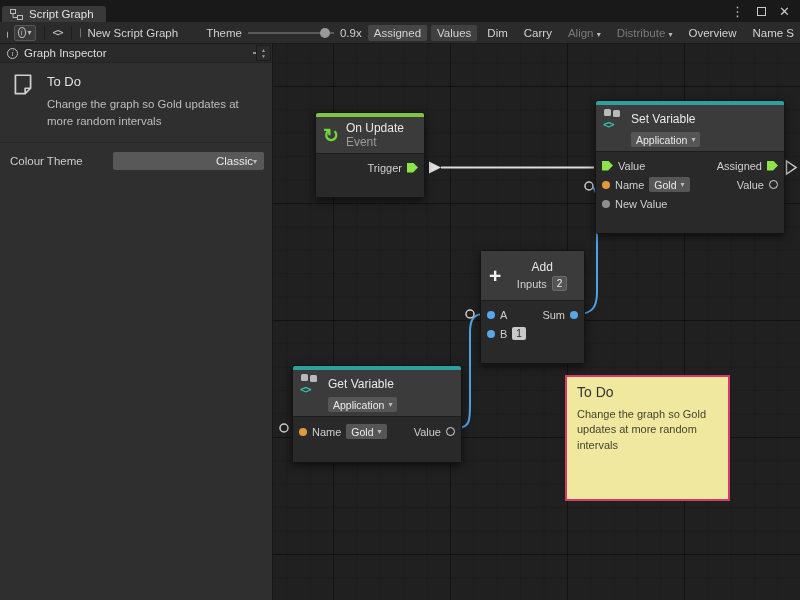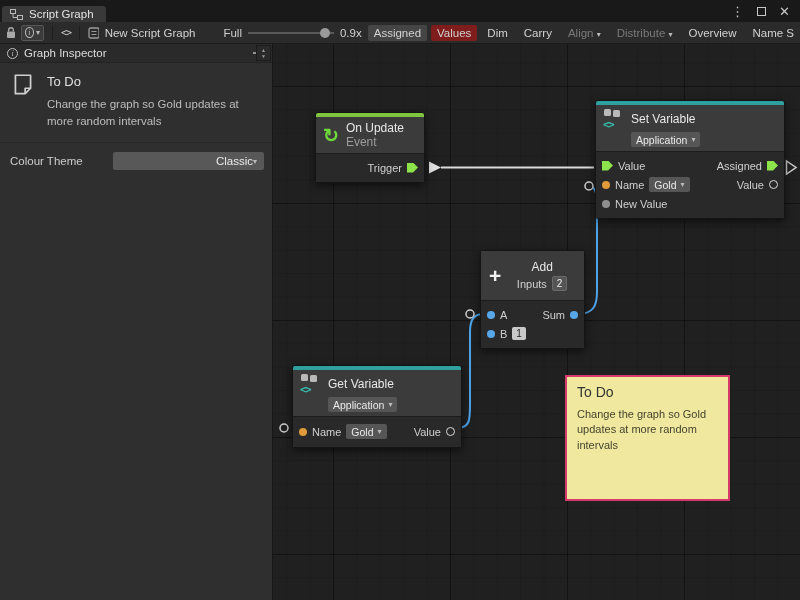--- a/index.html
+++ b/index.html
@@ -14,21 +14,21 @@
   .max-box { width:9px; height:9px; border:1px solid #c8c8c8; display:inline-block; }
 
   
   .toolbar { position:absolute; top:22px; left:0; right:0; height:22px; background:#2b2b2b; border-bottom:1px solid #1a1a1a; display:flex; align-items:center; font-size:11.5px; color:#d2d2d2; padding:0 0 0 6px; gap:6px; overflow:hidden; white-space:nowrap; }
   .tb-icon-btn { height:16px; min-width:22px; border:1px solid #565656; background:#3a3a3a; border-radius:2px; display:flex; align-items:center; justify-content:center; gap:2px; padding:0 3px; }
   .info-circle { width:11px; height:11px; border:1px solid #c0c0c0; border-radius:50%; font-size:8px; display:inline-flex; align-items:center; justify-content:center; color:#c0c0c0; font-family:"Liberation Serif", serif; font-style:italic; }
   .code-glyph { font-family:"DejaVu Sans Mono", monospace; font-size:10px; color:#cfcfcf; letter-spacing:-1px; }
   .tb-sep { width:1px; height:14px; background:#1f1f1f; margin:0 2px; flex:0 0 auto; }
   .caret { font-size:8px; color:#bbb; }
   .tb-btn { padding:2px 6px; border-radius:2px; flex:0 0 auto; }
-  .tb-btn.on { background:#7f1d1d; }
+  .tb-btn.on { background:#404040; }
   .tb-btn.semi { background:#454545; }
   .tb-btn.disabled { color:#7a7a7a; }
   .zoom-label { margin-left:22px; color:#cfcfcf; }
   .zoom-track { width:86px; height:2px; background:#5a5a5a; position:relative; flex:0 0 auto; }
   .zoom-knob { position:absolute; right:4px; top:-4px; width:10px; height:10px; border-radius:50%; background:#9a9a9a; }
   .right-group { margin-left:auto; display:flex; align-items:center; gap:4px; }
 
   
   .inspector { position:absolute; top:44px; left:0; width:273px; bottom:0; background:#2f2f2f; border-right:1px solid #161616; color:#cfcfcf; }
   .insp-header { height:19px; background:#2a2a2a; border-bottom:1px solid #232323; display:flex; align-items:center; gap:6px; padding:0 7px; font-size:11.5px; color:#dcdcdc; }
@@ -56,21 +56,21 @@
 
   
   .node { position:absolute; border-radius:3px; border:1px solid #141414; box-shadow:0 3px 9px rgba(0,0,0,0.55); font-size:11px; color:#cfcfcf; }
   .strip { height:4px; border-radius:2px 2px 0 0; }
   .strip-green { background:#7fc53f; }
   .strip-teal { background:#2fa0a0; }
   .nhead { background:#3b3b3b; padding:4px 7px; }
   .nhead-row { display:flex; align-items:center; gap:7px; }
   .ntitle { font-size:12px; color:#e8e8e8; }
   .nsub { font-size:12px; color:#9a9a9a; }
-  .nbody { background:#292929; border-top:1px solid #1d1d1d; padding:4px 0 5px 0; }
+  .nbody { background:#292929; border-top:1px solid #1d1d1d; padding:4px 0 20px 0; }
   .prow { display:flex; align-items:center; gap:5px; height:19px; padding:0 6px; }
   .spacer { flex:1; }
   .flow-arrow { width:11px; height:10px; background:#8ce34a; clip-path:polygon(0 0,55% 0,100% 50%,55% 100%,0 100%); flex:0 0 auto; }
   .dot { width:8px; height:8px; border-radius:50%; flex:0 0 auto; }
   .dot.orange { background:#e09a3a; }
   .dot.blue { background:#58a7e8; }
   .dot.gray { background:#8f8f8f; }
   .ring { width:9px; height:9px; border-radius:50%; border:1.5px solid #d8d8d8; flex:0 0 auto; }
   .mini-drop { background:#565656; border-radius:2px; padding:1px 5px; display:inline-flex; align-items:center; gap:4px; font-size:10.5px; color:#eaeaea; height:15px; }
   .loop-glyph { color:#6fd83a; font-size:19px; line-height:19px; font-weight:bold; }
@@ -120,21 +120,21 @@
       <span class="caret">▾</span>
     </span>
     <span class="tb-sep"></span>
     <span class="code-glyph">&lt;&gt;</span>
     <span class="tb-sep"></span>
     <svg width="12" height="12">
         <rect x="1" y="1" width="10" height="10" rx="1.5" fill="none" stroke="#9a9a9a" stroke-width="1.3"></rect>
         <path d="M3.5 4.5 h5 M3.5 7.5 h5" stroke="#9a9a9a" stroke-width="1.2"></path>
       </svg>
     <span>New Script Graph</span>
-    <span class="zoom-label">Full</span>
+    <span class="zoom-label">Theme</span>
     <div class="zoom-track">
       <div class="zoom-knob"></div>
     </div>
     <span>0.9x</span>
     <div class="right-group">
       <span class="tb-btn semi">Assigned</span>
       <span class="tb-btn on">Values</span>
       <span class="tb-btn">Dim</span>
       <span class="tb-btn">Carry</span>
       <span class="tb-btn disabled"><span>Align</span> <span class="caret">▾</span></span>

